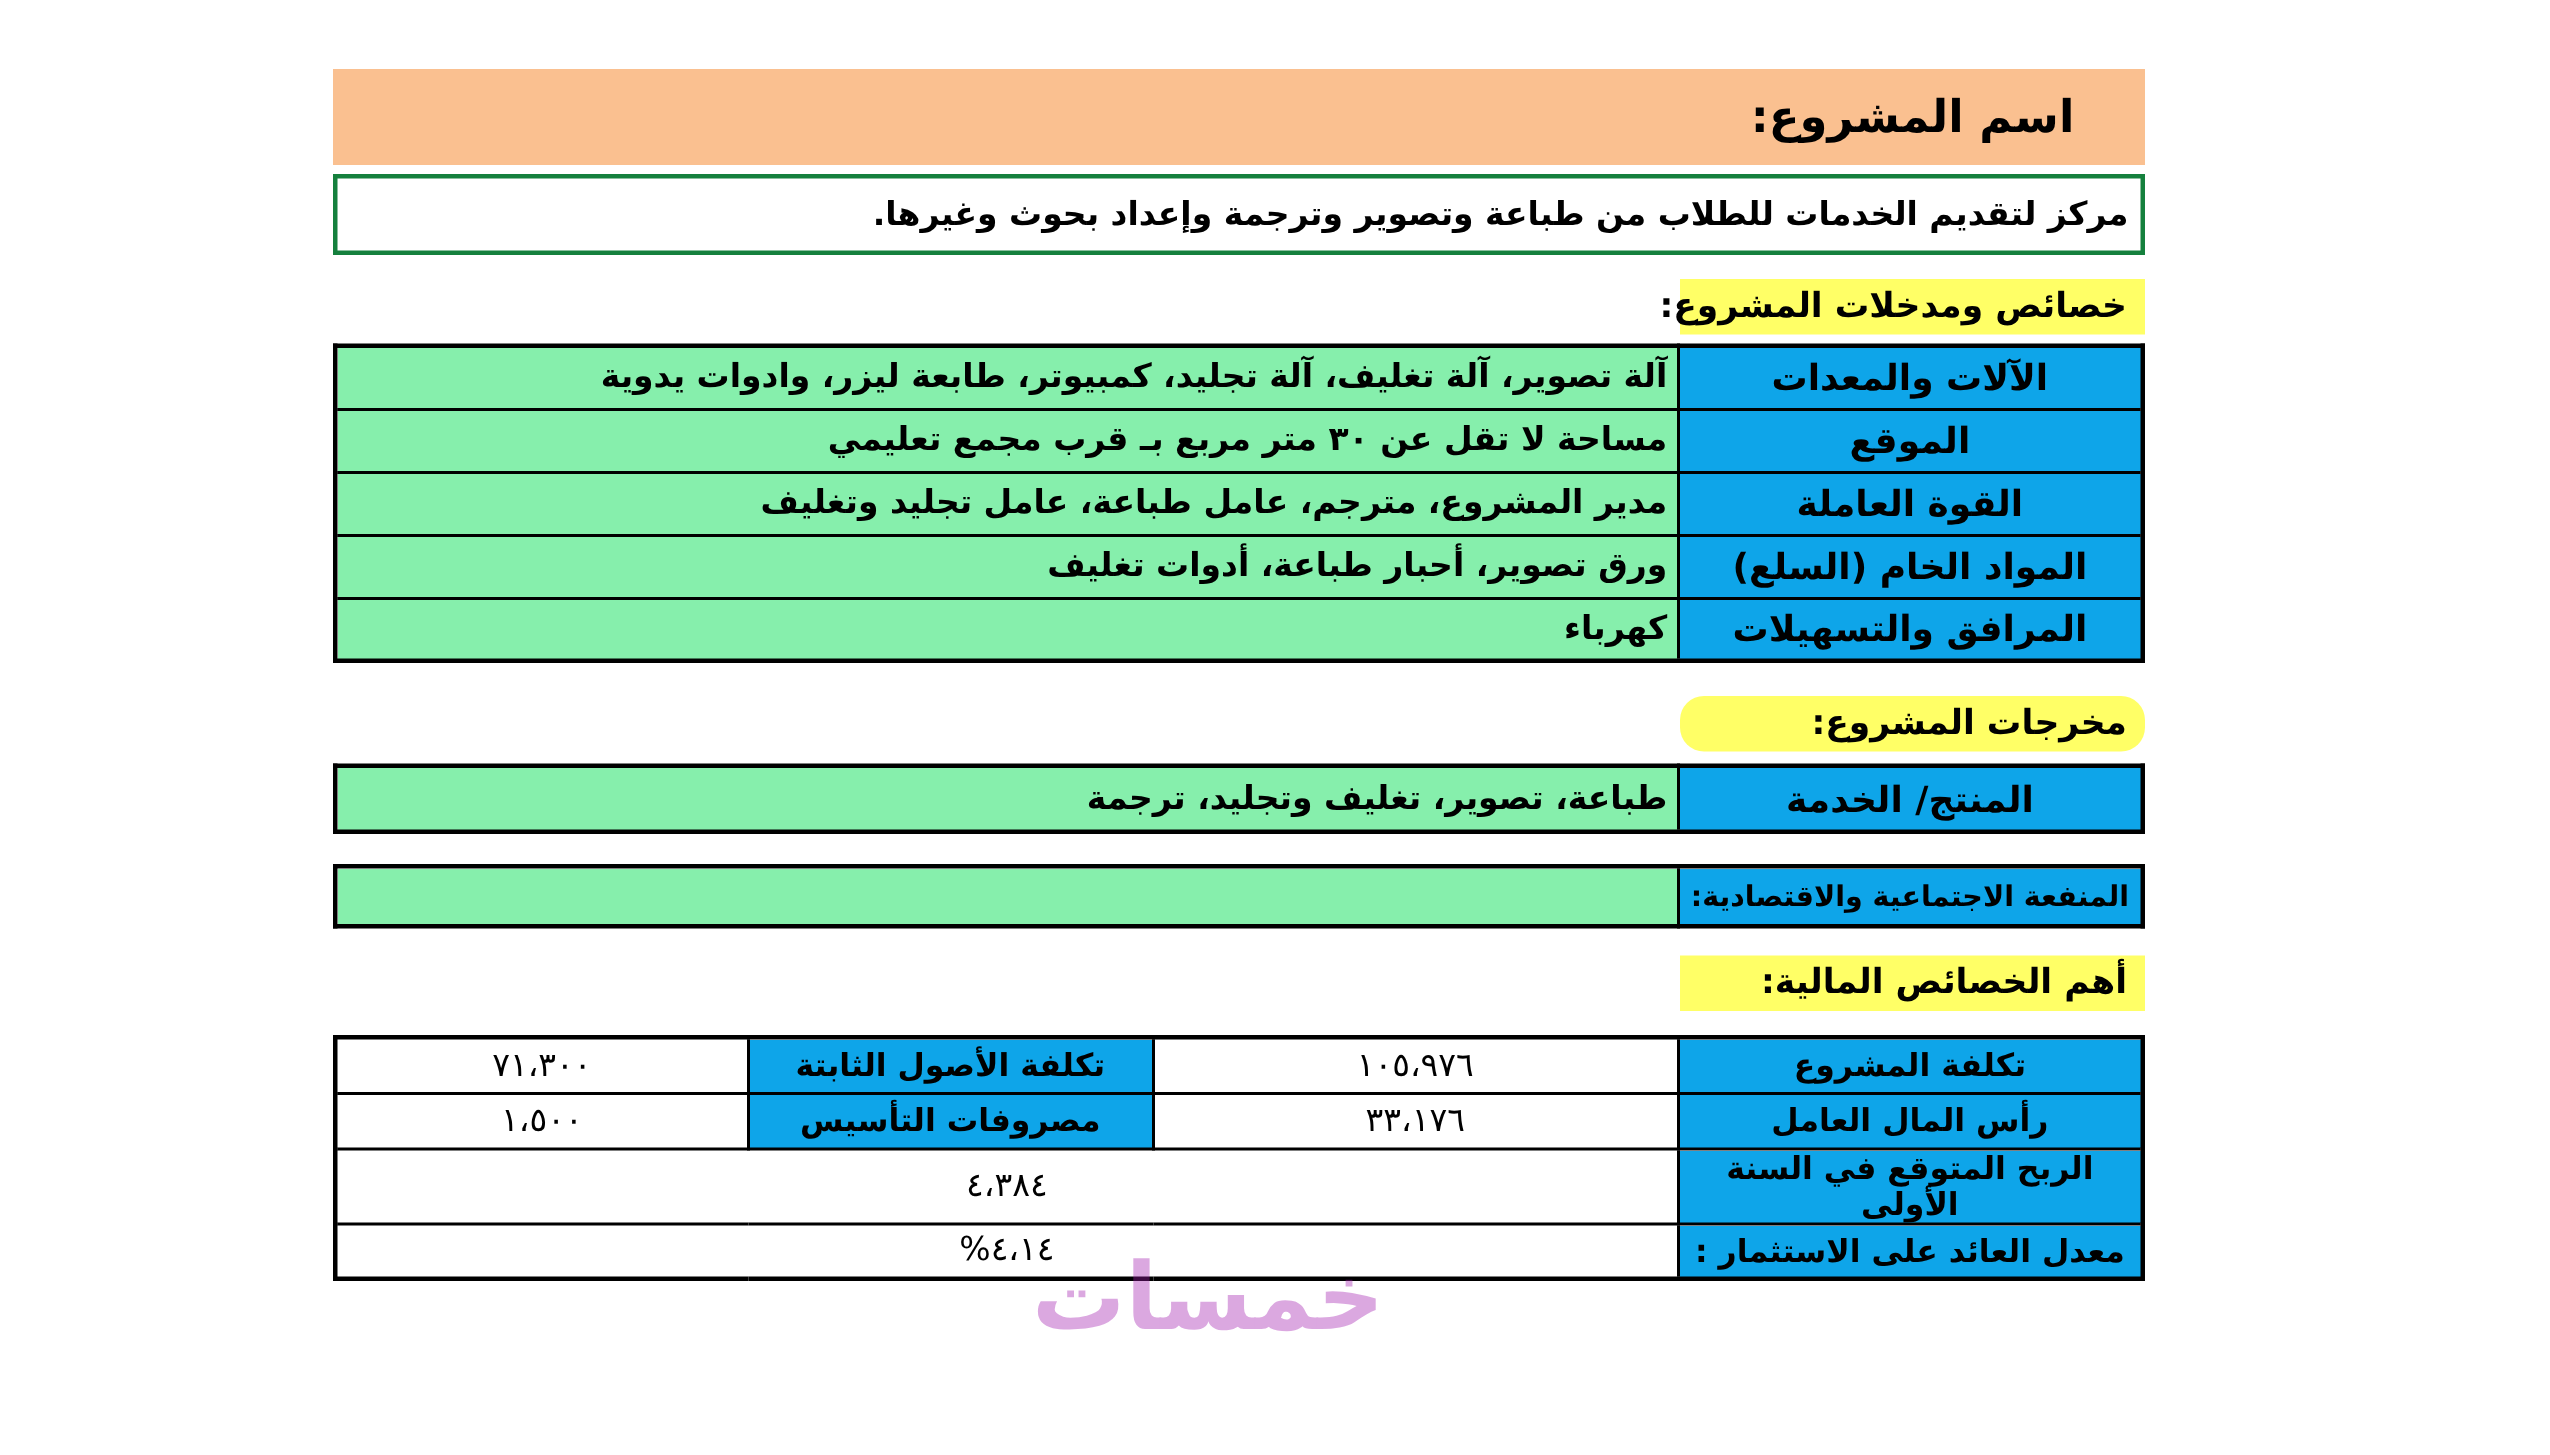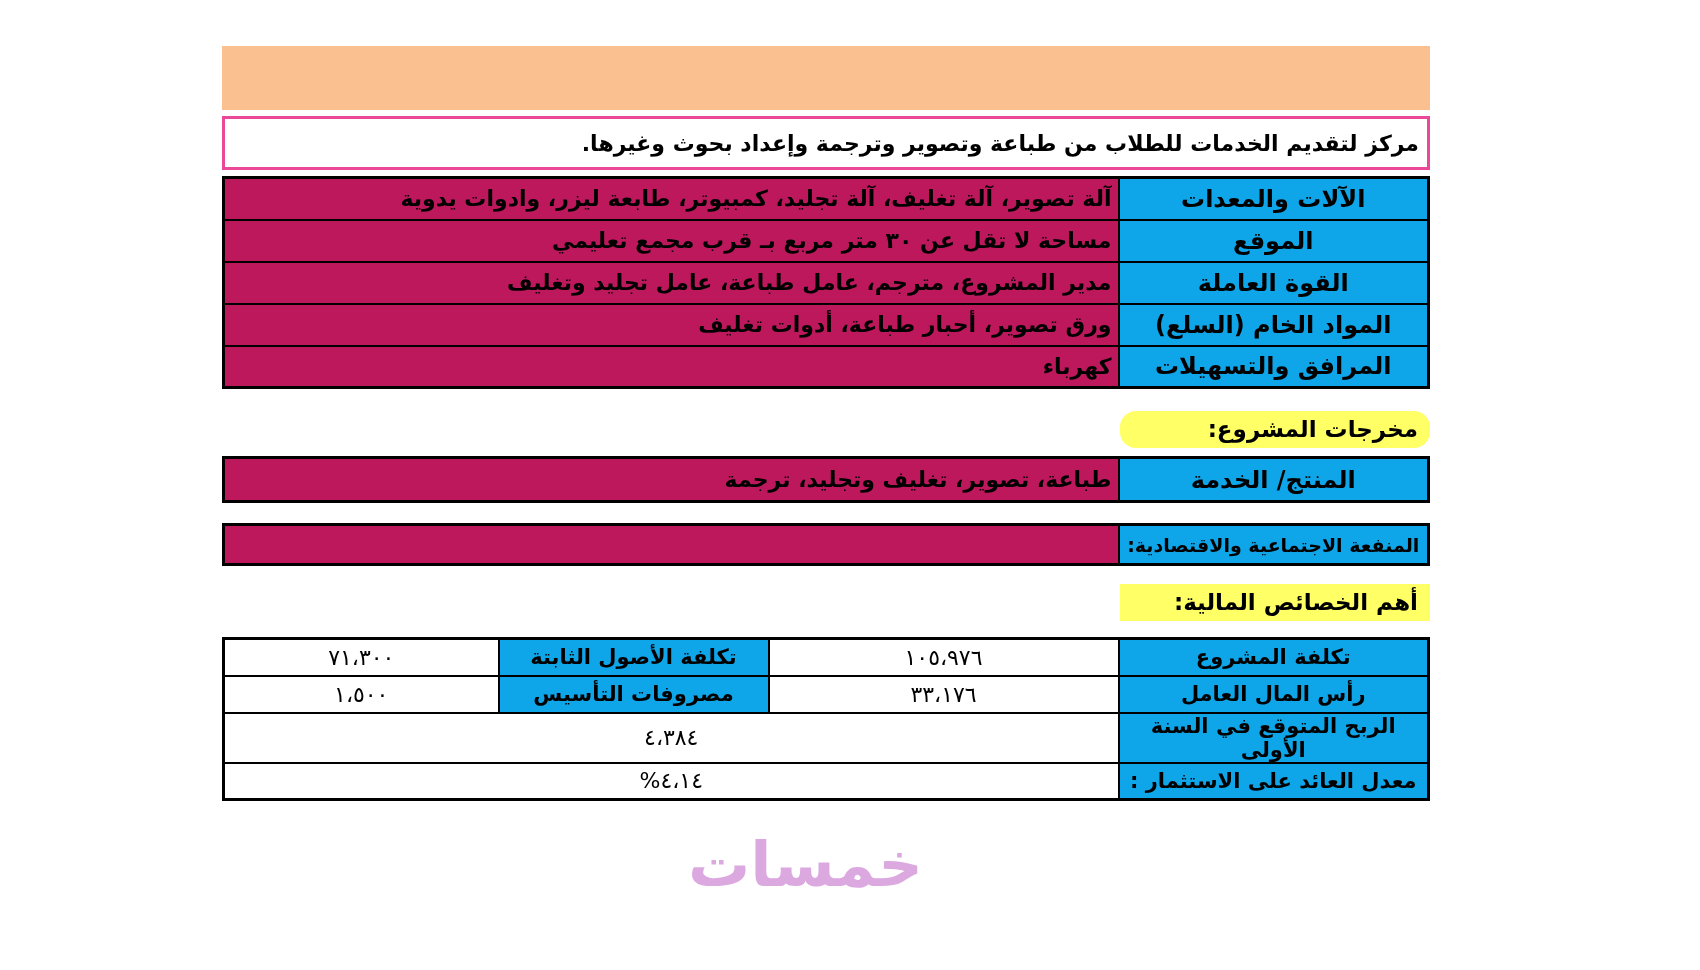--- a/index.html
+++ b/index.html
@@ -50,21 +50,21 @@
   }
   .sl-idea    { margin-top:8px; }
   .sl-inputs  { margin-top:16px; }
   .sl-outputs { margin-top:22px;border-radius:16px; }
   .sl-fin     { margin-top:18px; }
 
   
   .idea-box {
     margin-top:6px;
     height:54px;
-    border:3px solid #ec4899;
+    border:3px solid #15803d;
     display:flex;
     align-items:center;
     padding:0 8px;
   }
   .idea-text {
     font-size:22px;
     font-weight:bold;
   }
 
   
@@ -79,21 +79,21 @@
     overflow:hidden;
     vertical-align:middle;
   }
   .lbl {
     background:#0ea5e9;
     text-align:center;
     font-weight:bold;
     font-size:24px;
   }
   .val {
-    background:#be185d;
+    background:#86efac;
     font-size:22px;
     font-weight:bold;
     text-align:right;
     padding:0 6px;
   }
   .num {
     background:#ffffff;
     font-size:22px;
     font-weight:normal;
     text-align:center;
@@ -126,26 +126,28 @@
     pointer-events:none;
     direction:rtl;
   }
 </style>
 </head>
 <body>
 
 <div class="doc">
 
   <div class="title-band">
+    <div class="title-band-label">اسم المشروع:</div>
   </div>
 
   <div class="idea-box">
     <span class="idea-text">مركز لتقديم الخدمات للطلاب من طباعة وتصوير وترجمة وإعداد بحوث وغيرها.</span>
   </div>
 
+  <div class="section-label sl-inputs">خصائص ومدخلات المشروع:</div>
   <table class="tbl inputs">
     <colgroup>
         <col style="width:310px">
         <col>
       </colgroup>
     <tbody>
         <tr>
       <td class="lbl">الآلات والمعدات</td>
       <td class="val">آلة تصوير، آلة تغليف، آلة تجليد، كمبيوتر، طابعة ليزر، وادوات يدوية</td>
     </tr>

